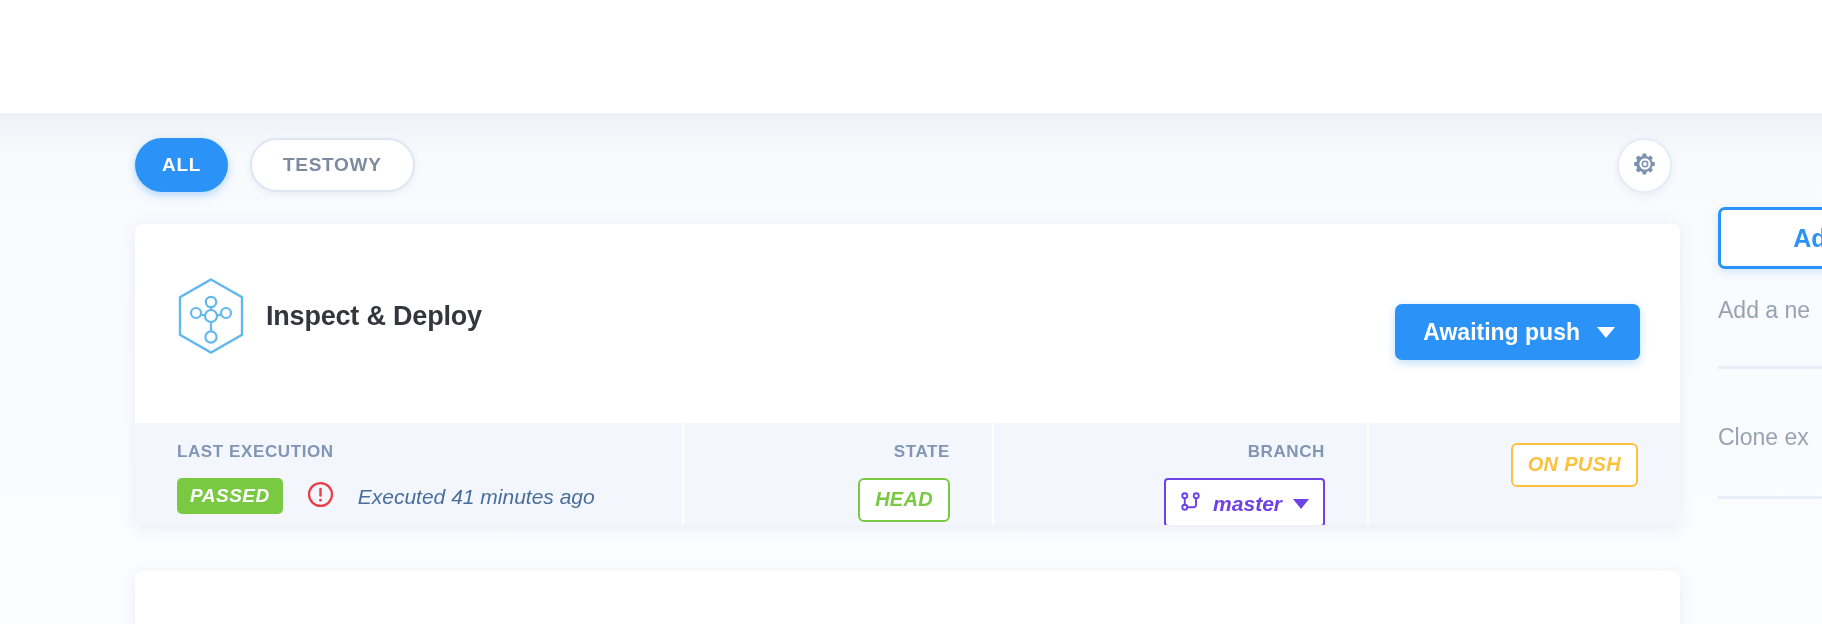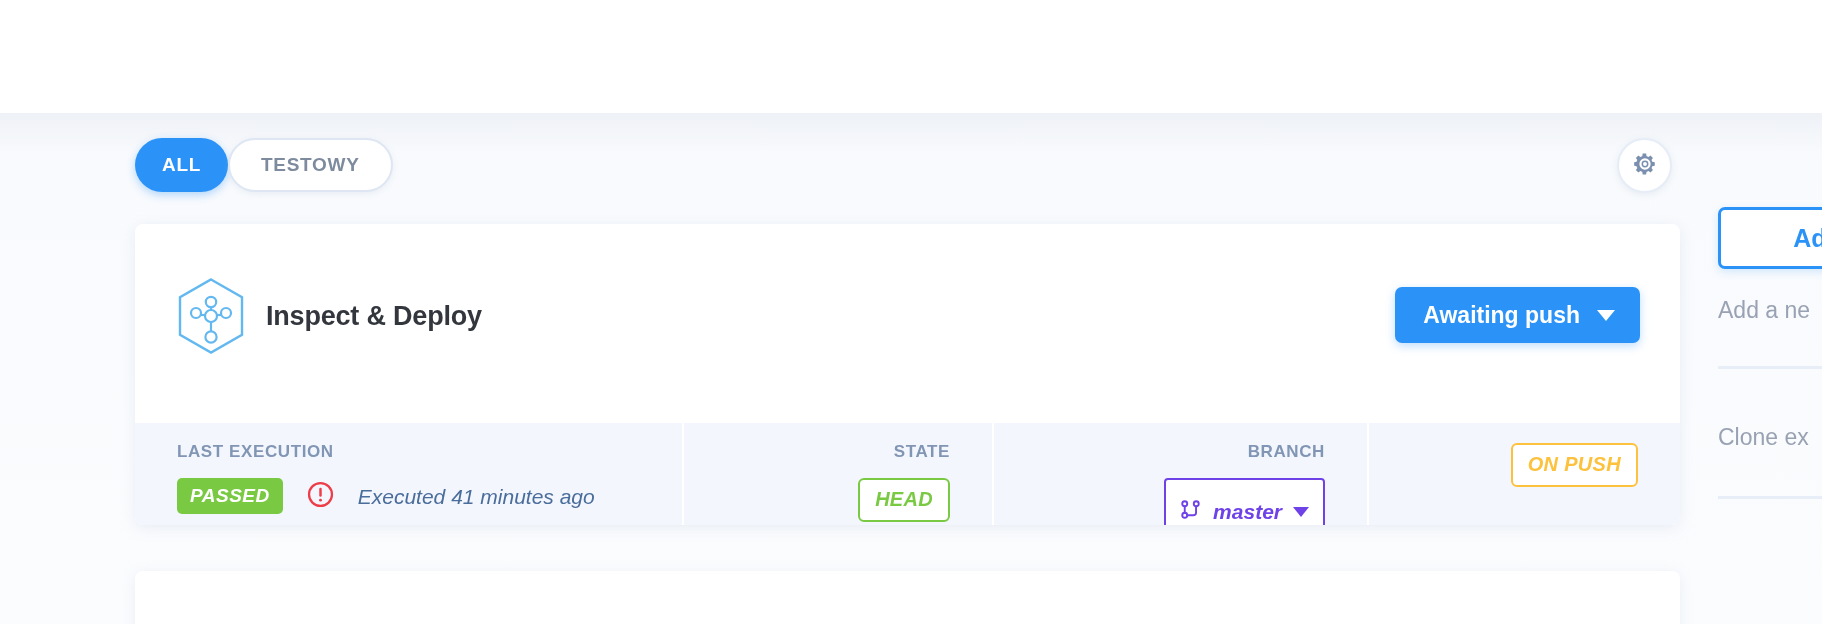--- a/index.html
+++ b/index.html
@@ -82,20 +82,21 @@
     background: linear-gradient(180deg, #eef1f6 0%, #f8fafd 40px, #fbfcfe 100%);
   }
 
   
   #filter-row {
     position: absolute;
     left: 135px;
     top: 25px;
     display: flex;
     align-items: center;
+    gap: 22px;
   }
 
   .pill {
     height: 54px;
     border-radius: 27px;
     display: flex;
     align-items: center;
     justify-content: center;
     font-size: 19px;
     font-weight: bold;
@@ -167,21 +168,21 @@
     font-size: 27px;
     font-weight: bold;
     color: #33373d;
     letter-spacing: -0.2px;
     line-height: 1;
   }
 
   .status-btn {
     position: absolute;
     right: 40px;
-    top: 63px;
+    top: 80px;
     height: 56px;
     background: #2b93f7;
     border-radius: 7px;
     display: flex;
     align-items: center;
     gap: 17px;
     padding: 0 25px 0 28px;
     cursor: pointer;
     box-shadow: 0 3px 10px rgba(43,147,247,0.3);
   }
@@ -274,21 +275,21 @@
   .badge-head { color: #7ac943; border: 2px solid #7ac943; }
   .badge-trig { color: #fcc13d; border: 2px solid #fcc13d; }
 
   .branch-chip {
     display: flex;
     align-items: center;
     gap: 11px;
     border: 2px solid #6f42e8;
     border-radius: 4px;
     background: #ffffff;
-    padding: 18px 14px 8px 13px;
+    padding: 10px 14px 8px 13px;
     cursor: pointer;
   }
   .branch-chip-label {
     font-size: 21px;
     font-weight: bold;
     color: #6f42e8;
     line-height: 1;
   }
   .caret-purple {
     width: 0; height: 0;

